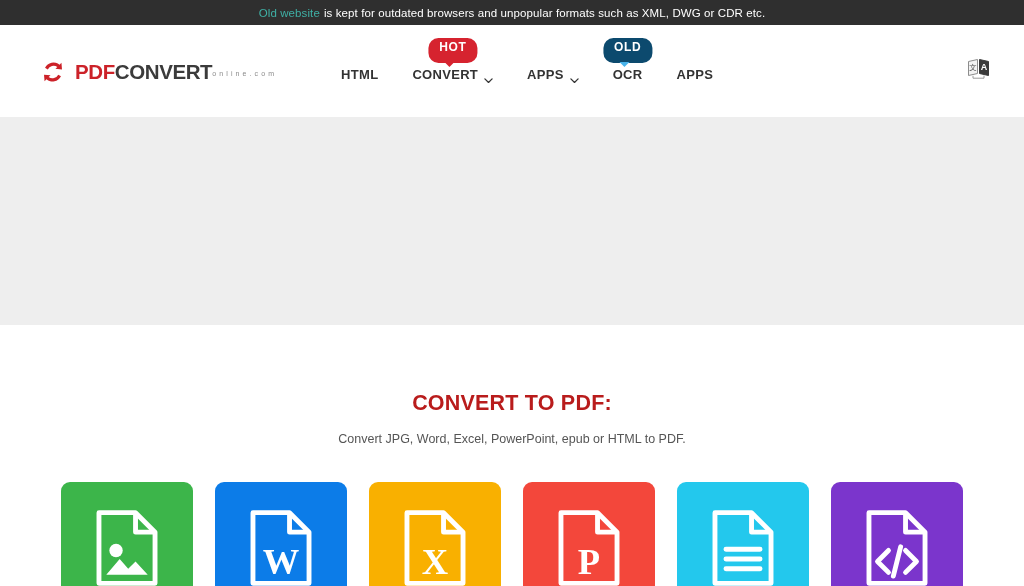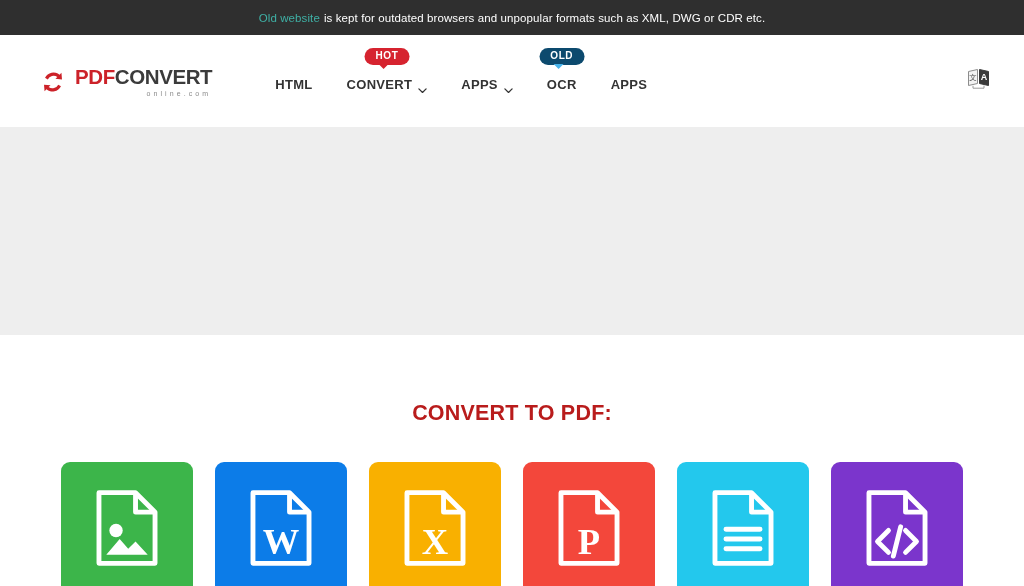--- a/index.html
+++ b/index.html
@@ -6,21 +6,21 @@
   html, body {
     width: 1024px;
     height: 586px;
     overflow: hidden;
     background: #ffffff;
     font-family: "Liberation Sans", sans-serif;
   }
 
   
   .topbar {
-    height: 35px;
+    height: 25px;
     background: #2f2f2f;
     color: #ffffff;
     font-size: 11.5px;
     display: flex;
     align-items: center;
     justify-content: center;
     letter-spacing: 0.1px;
   }
   .topbar .link {
     color: #3fb0a5;
@@ -39,21 +39,21 @@
   }
 
   .logo {
     display: flex;
     align-items: center;
     gap: 7px;
     cursor: pointer;
     margin-top: 2px;
   }
   .logo-mark { width: 30px; height: 30px; flex: none; }
-  .logo-text { display: flex; flex-direction: column; line-height: 1; }
+  .logo-text { display: flex; flex-direction: row; line-height: 1; align-items: center; }
   .logo-main {
     font-size: 20.5px;
     font-weight: bold;
     letter-spacing: -0.4px;
     white-space: nowrap;
   }
   .logo-pdf { color: #cc2229; }
   .logo-convert { color: #3b3b3b; }
   .logo-sub {
     font-size: 7px;
@@ -85,23 +85,23 @@
     cursor: pointer;
     white-space: nowrap;
   }
   .chev { width: 9px; height: 6px; display: block; }
 
   .badge {
     position: absolute;
     top: -21px;
     left: 50%;
     transform: translateX(-50%);
-    padding: 3px 11px 4px;
+    padding: 3px 11px 10px;
     border-radius: 10px;
-    font-size: 10px;
+    font-size: 12px;
     font-weight: bold;
     color: #ffffff;
     letter-spacing: 0.6px;
     line-height: 1;
     white-space: nowrap;
   }
   .badge::after {
     content: "";
     position: absolute;
     bottom: -4px;
@@ -242,20 +242,21 @@
       </svg>
     </span>
   </div>
 
 </div>
 
 <div class="hero-band"></div>
 
 <div class="section">
   <h1 class="section-title">CONVERT TO PDF:</h1>
+  <p class="section-sub">Convert JPG, Word, Excel, PowerPoint, epub or HTML to PDF.</p>
 
   <div class="tiles">
 
     <div class="tile" style="background:#3cb54a">
       <span>
         <svg viewBox="0 0 56 64" xmlns="http://www.w3.org/2000/svg">
           <path d="M5 3 h30 l16 16 v42 H5 Z" fill="none" stroke="#fff" stroke-width="4" stroke-linejoin="round"></path>
           <path d="M35 3 v16 h16" fill="none" stroke="#fff" stroke-width="4" stroke-linejoin="round"></path>
           <circle cx="19" cy="34" r="5.5" fill="#fff"></circle>
           <path d="M11 54 l11-13 7 8 6-6 10 11 Z" fill="#fff"></path>

